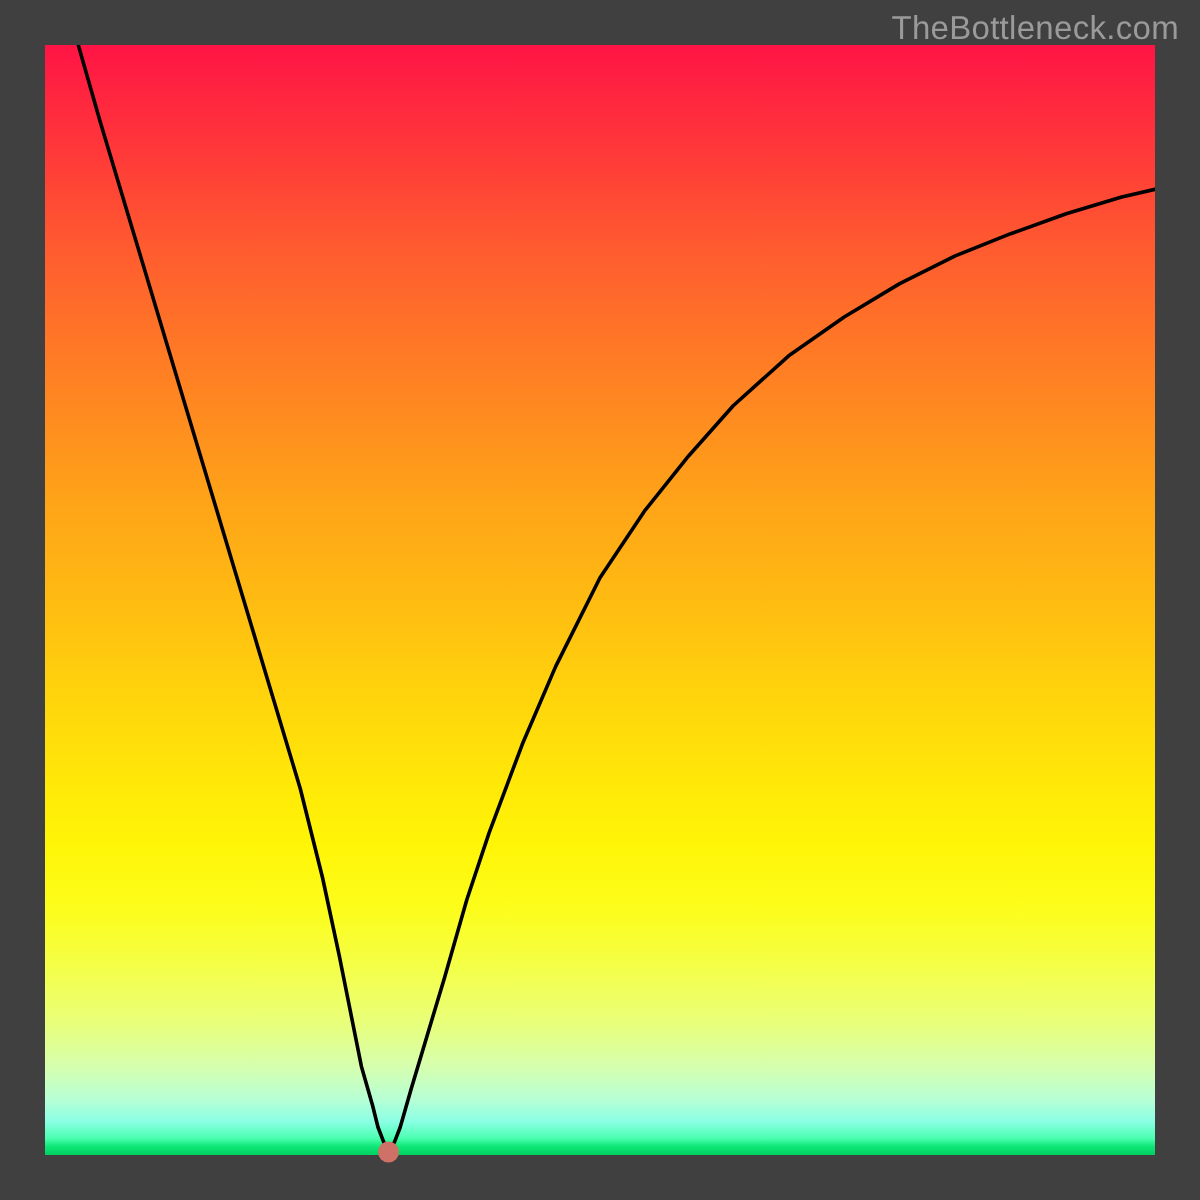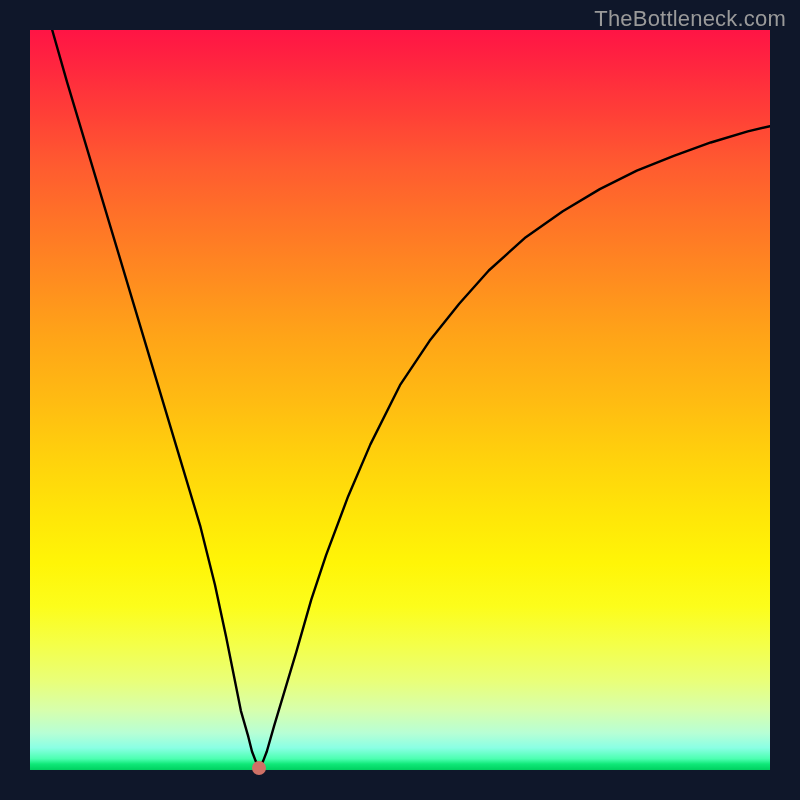--- a/index.html
+++ b/index.html
@@ -3,21 +3,21 @@
 <meta charset="utf-8">
 <style>
   * { margin: 0; padding: 0; box-sizing: border-box; }
   html, body { width: 800px; height: 800px; overflow: hidden; }
   body { background: #000; font-family: Arial, Helvetica, sans-serif; }
 
   .frame {
     position: absolute;
     left: 0; top: 0;
     width: 800px; height: 800px;
-    background: #0f172a;
+    background: #404040;
   }
 
   .plot {
     position: absolute;
     left: 30px;
     top: 30px;
     width: 740px;
     height: 740px;
     
     background: linear-gradient(to bottom,

